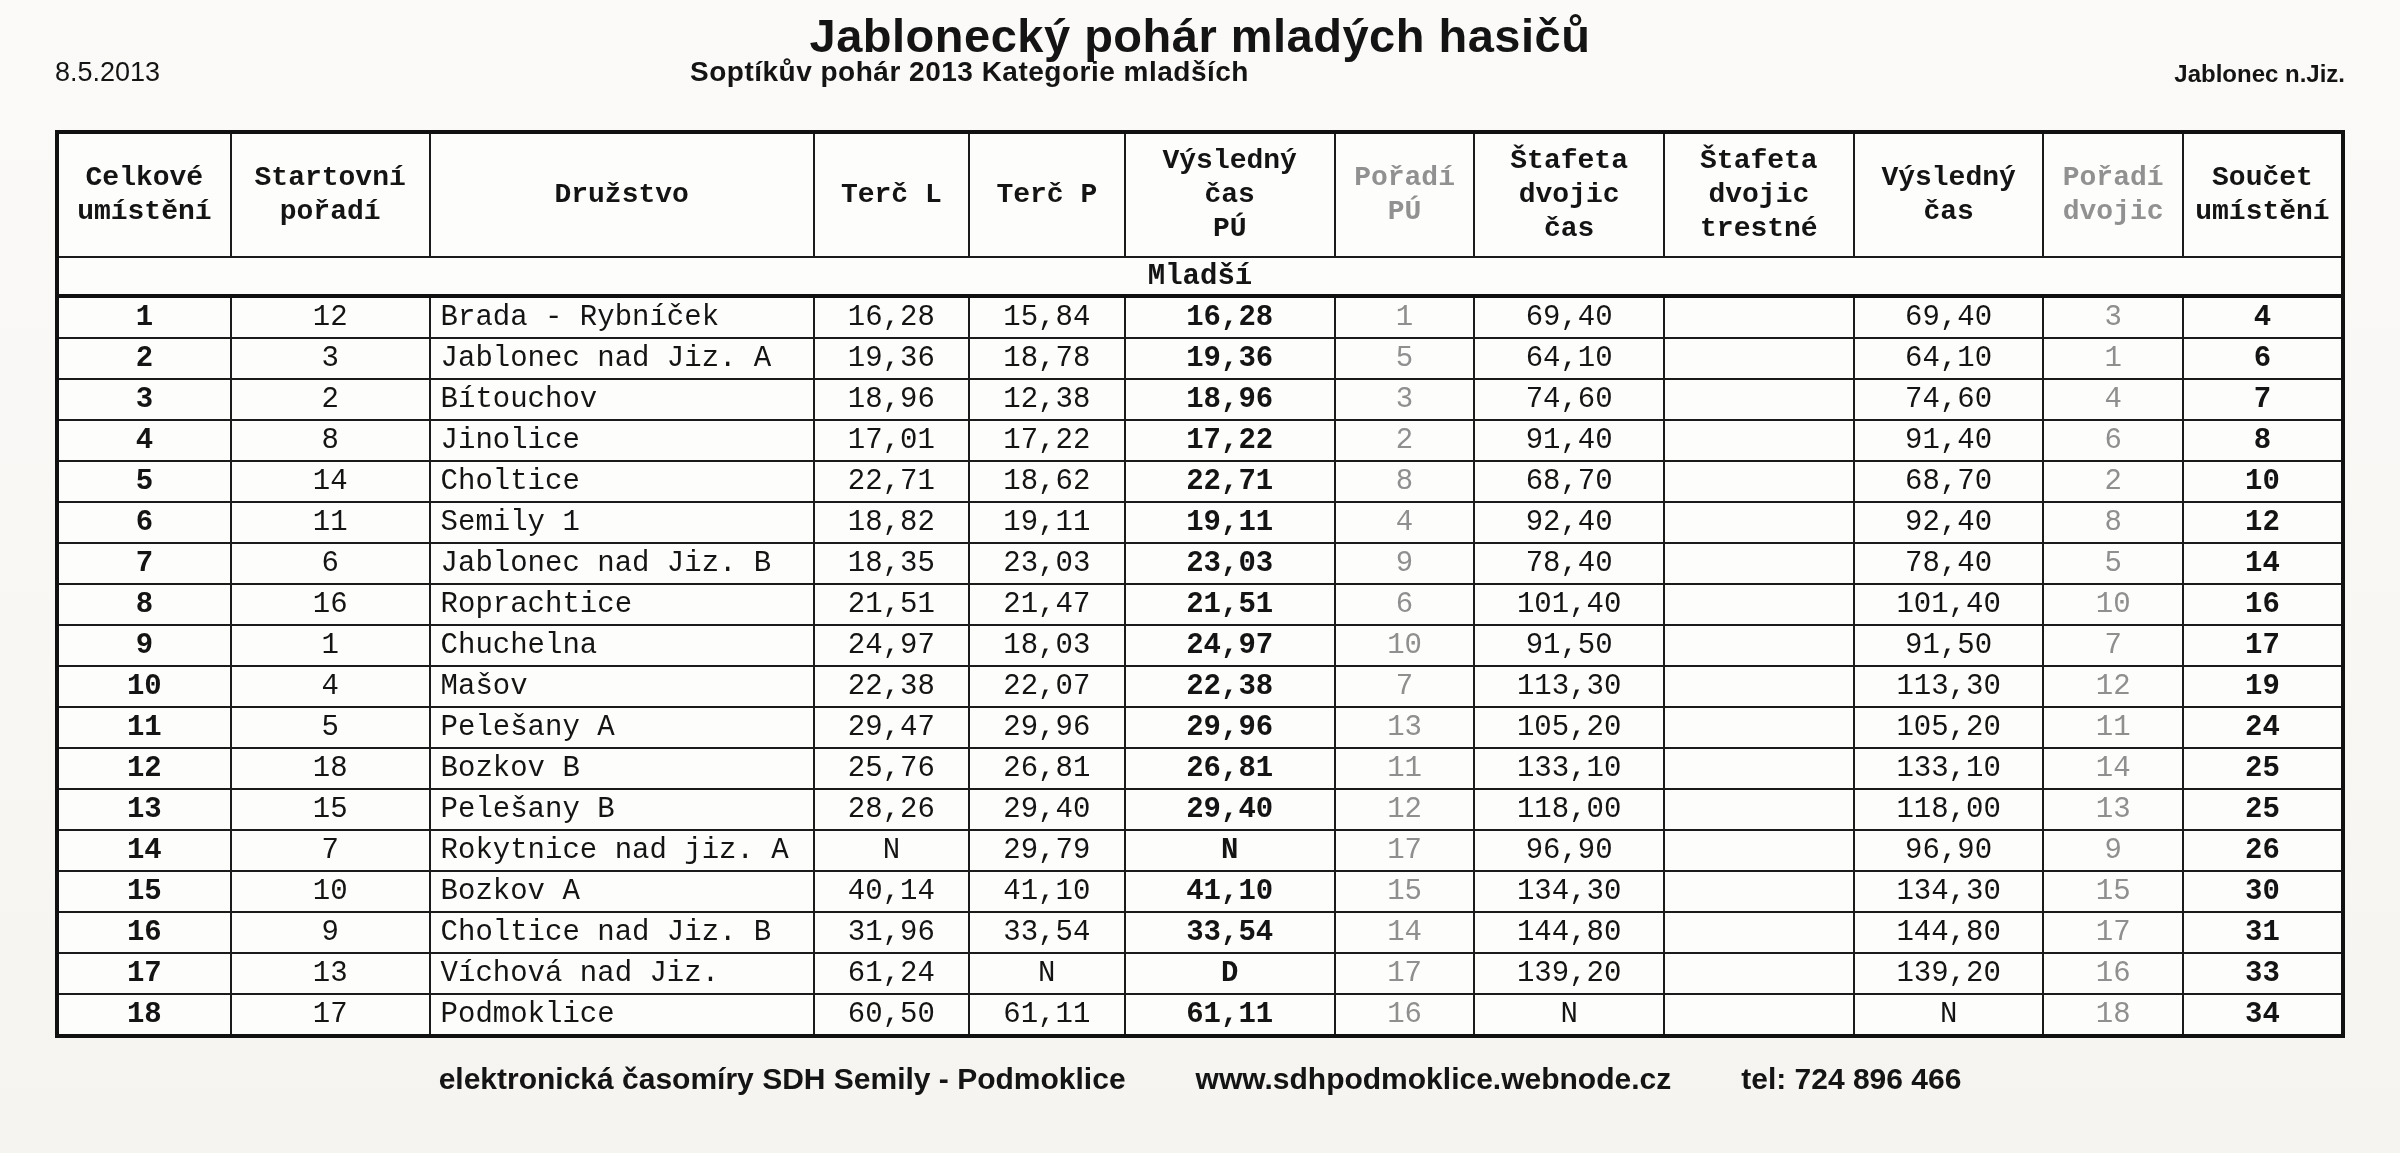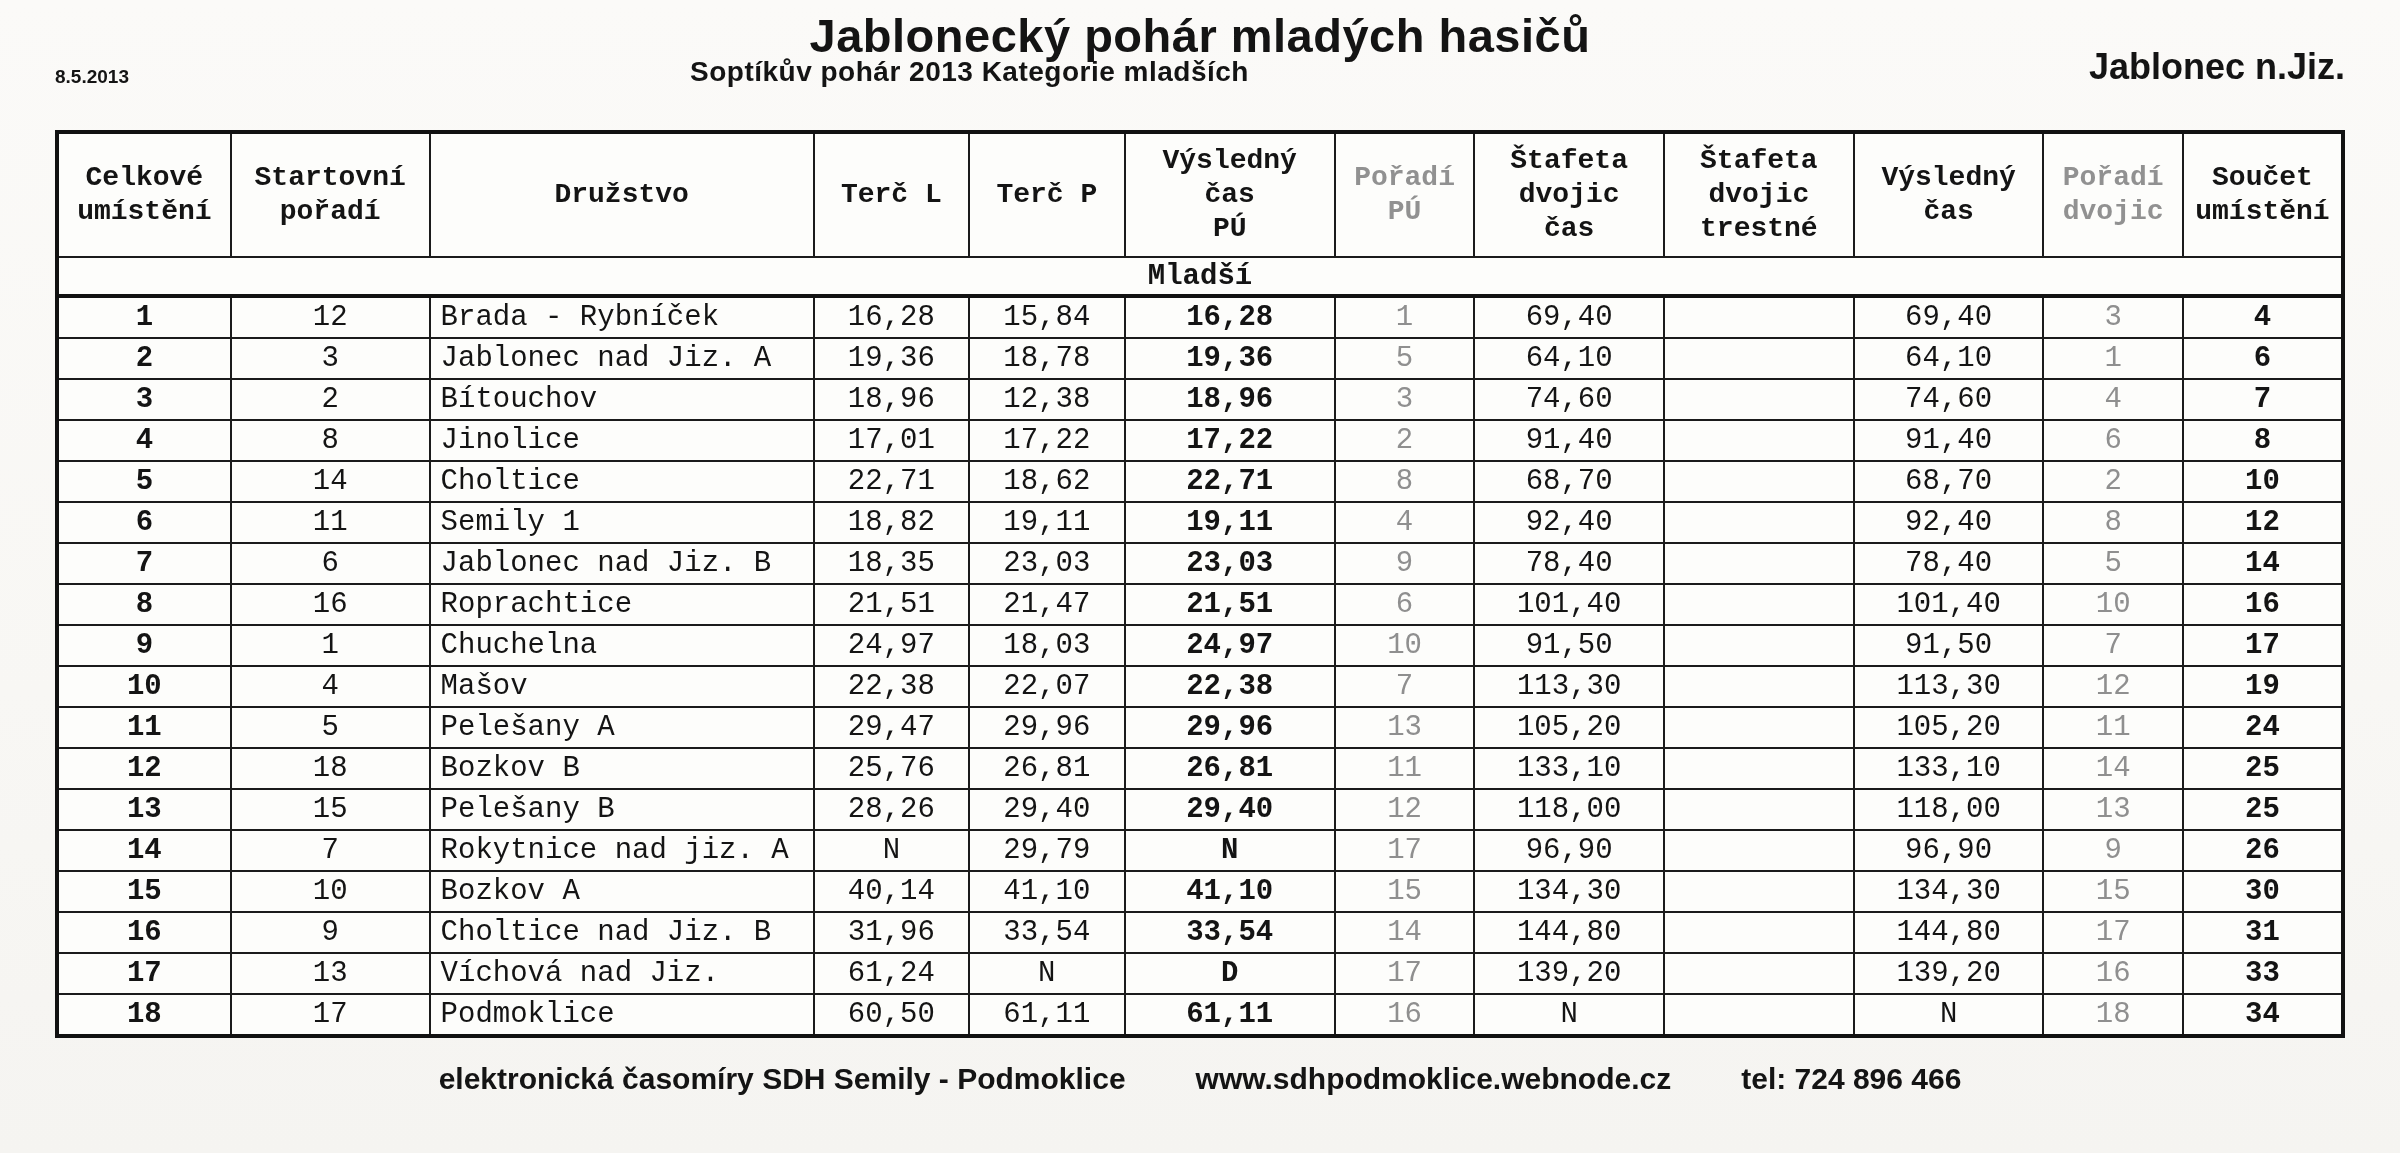--- a/index.html
+++ b/index.html
@@ -17,23 +17,23 @@
   }
   .doc-title{
     position:absolute;top:8px;left:0;width:100%;
     text-align:center;
     font-size:47px;font-weight:bold;letter-spacing:.5px;
   }
   .meta-row{
     position:absolute;top:48px;left:55px;right:55px;height:40px;
     display:flex;align-items:flex-end;
   }
-  .meta-date{font-size:19px;font-weight:bold;width:330px;}
+  .meta-date{font-size:27px;font-weight:normal;width:330px;}
   .meta-subtitle{font-size:28px;font-weight:bold;flex:1;text-align:left;padding-left:305px;letter-spacing:.5px;}
-  .meta-location{font-size:36px;font-weight:bold;text-align:right;width:330px;margin-top:38px;}
+  .meta-location{font-size:24px;font-weight:bold;text-align:right;width:330px;margin-top:38px;}
 
   table.results{
     position:absolute;left:55px;top:130px;
     width:2290px;
     border-collapse:collapse;
     table-layout:fixed;
     background:#fdfdfb;
     font-family:Liberation Mono, monospace;
   }
   table.results th, table.results td{

